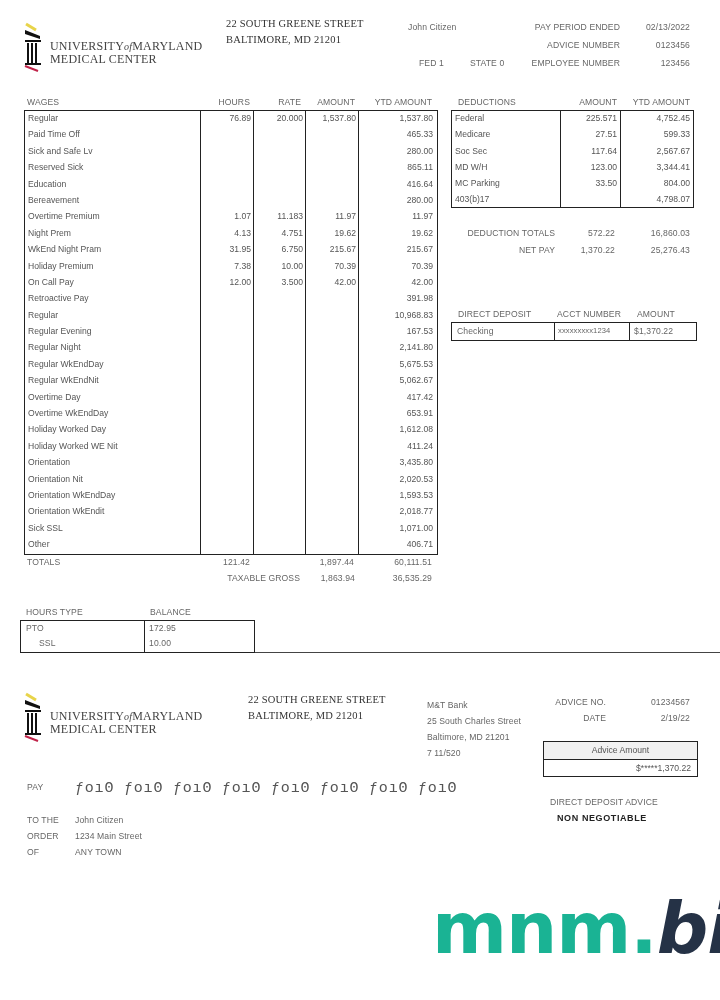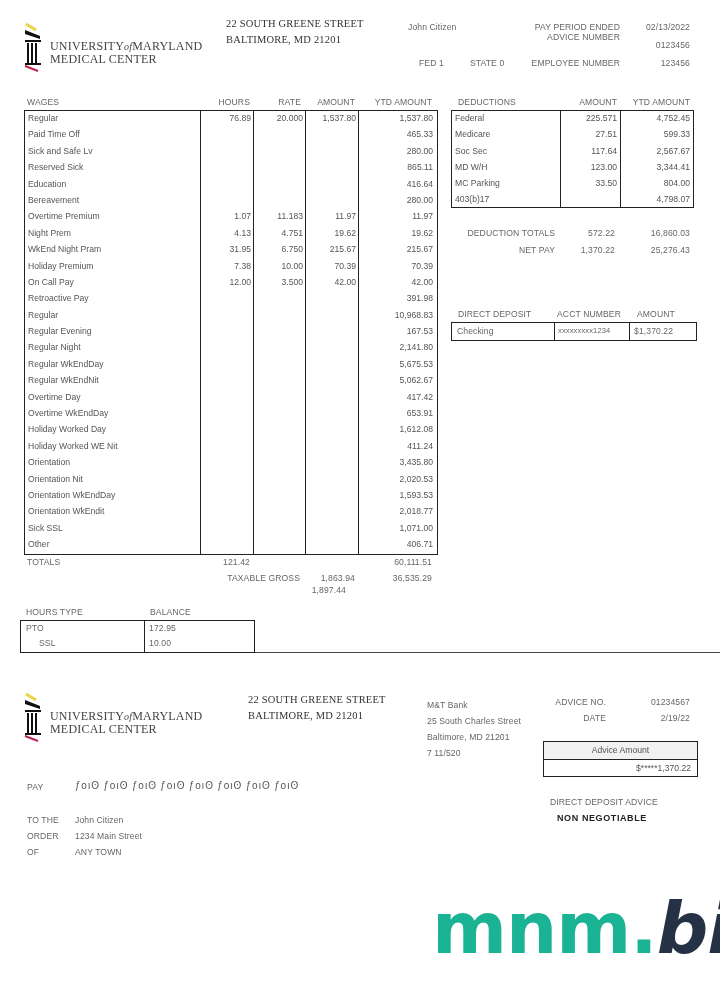--- a/index.html
+++ b/index.html
@@ -61,21 +61,21 @@
   <div>22 SOUTH  GREENE STREET</div>
   <div>BALTIMORE,  MD 21201</div>
 </div>
 
 <div class="abs lbl" style="left:408px; top:22px;">John Citizen</div>
 <div class="abs lbl" style="left:391px; top:58px;padding-left:28px;">FED 1</div>
 <div class="abs lbl" style="left:470px; top:58px;">STATE 0</div>
 
 <div class="abs lbl r" style="left:500px; width:120px; top:22px;">PAY PERIOD ENDED</div>
 <div class="abs lbl r" style="left:620px; width:70px; top:22px;">02/13/2022</div>
-<div class="abs lbl r" style="left:500px; width:120px; top:32px;">ADVICE NUMBER</div>
+<div class="abs lbl r" style="left:500px; width:120px; top:40px;">ADVICE NUMBER</div>
 <div class="abs lbl r" style="left:620px; width:70px; top:40px;">0123456</div>
 <div class="abs lbl r" style="left:500px; width:120px; top:58px;">EMPLOYEE NUMBER</div>
 <div class="abs lbl r" style="left:620px; width:70px; top:58px;">123456</div>
 
 <div class="abs lbl" style="left:27px; top:97px;">WAGES</div>
 <div class="abs lbl r" style="left:200px; width:50px; top:97px;">HOURS</div>
 <div class="abs lbl r" style="left:253px; width:48px; top:97px;">RATE</div>
 <div class="abs lbl r" style="left:305px; width:50px; top:97px;">AMOUNT</div>
 <div class="abs lbl r" style="left:358px; width:74px; top:97px;">YTD AMOUNT</div>
 
@@ -272,21 +272,21 @@
         <div class="c-h"></div>
         <div class="c-r"></div>
         <div class="c-a"></div>
         <div class="c-y">406.71</div>
       </div>
     </div>
 </div>
 
 <div class="abs lbl" style="left:27px; top:557px;">TOTALS</div>
 <div class="abs lbl r" style="left:200px; width:50px; top:557px;">121.42</div>
-<div class="abs lbl r" style="left:296px; width:50px; top:557px;margin-top:28px;">1,897.44</div>
+<div class="abs lbl r" style="left:304px; width:50px; top:557px;">1,897.44</div>
 <div class="abs lbl r" style="left:358px; width:74px; top:557px;">60,111.51</div>
 <div class="abs lbl r" style="left:200px; width:100px; top:573px;">TAXABLE  GROSS</div>
 <div class="abs lbl r" style="left:305px; width:50px; top:573px;">1,863.94</div>
 <div class="abs lbl r" style="left:358px; width:74px; top:573px;">36,535.29</div>
 
 <div class="abs lbl" style="left:458px; top:97px;">DEDUCTIONS</div>
 <div class="abs lbl r" style="left:560px; width:57px; top:97px;">AMOUNT</div>
 <div class="abs lbl r" style="left:620px; width:70px; top:97px;">YTD AMOUNT</div>
 
 <div class="dtable">
@@ -391,21 +391,21 @@
 
 <div class="box" style="left:543px; top:741px; width:155px; height:36px;">
   <div style="height:17px; background:#f1f1f1; border-bottom:1.5px solid #222; text-align:center; font-size:8.6px; color:#555; line-height:17px;">Advice Amount</div>
   <div style="text-align:right; padding-right:6px; font-size:8.6px; color:#555; line-height:16px;">$*****1,370.22</div>
 </div>
 
 <div class="abs lbl" style="left:550px; top:797px;">DIRECT  DEPOSIT  ADVICE</div>
 <div class="abs" style="left:557px; top:813px; font-size:9px; font-weight:bold; color:#222; letter-spacing:0.6px; white-space:nowrap;">NON  NEGOTIABLE</div>
 
 <div class="abs lbl" style="left:27px; top:782px;">PAY</div>
-<div class="abs" style="left:75px; top:780px; font-size:10px; color:#555; letter-spacing:0.8px; white-space:nowrap;">ƒoıʘ  ƒoıʘ  ƒoıʘ  ƒoıʘ  ƒoıʘ  ƒoıʘ ƒoıʘ ƒoıʘ</div>
+<div class="abs" style="left:75px; top:780px; font-size:15px; color:#555; letter-spacing:0.8px; white-space:nowrap;font-family:Liberation Mono, monospace;">ƒoıʘ  ƒoıʘ  ƒoıʘ  ƒoıʘ  ƒoıʘ  ƒoıʘ ƒoıʘ ƒoıʘ</div>
 
 <div class="abs lbl" style="left:27px; top:812px; line-height:16px;">
   <div>TO THE</div>
   <div>ORDER</div>
   <div>OF</div>
 </div>
 <div class="abs lbl" style="left:75px; top:812px; line-height:16px;">
   <div>John Citizen</div>
   <div>1234  Main Street</div>
   <div>ANY TOWN</div>

